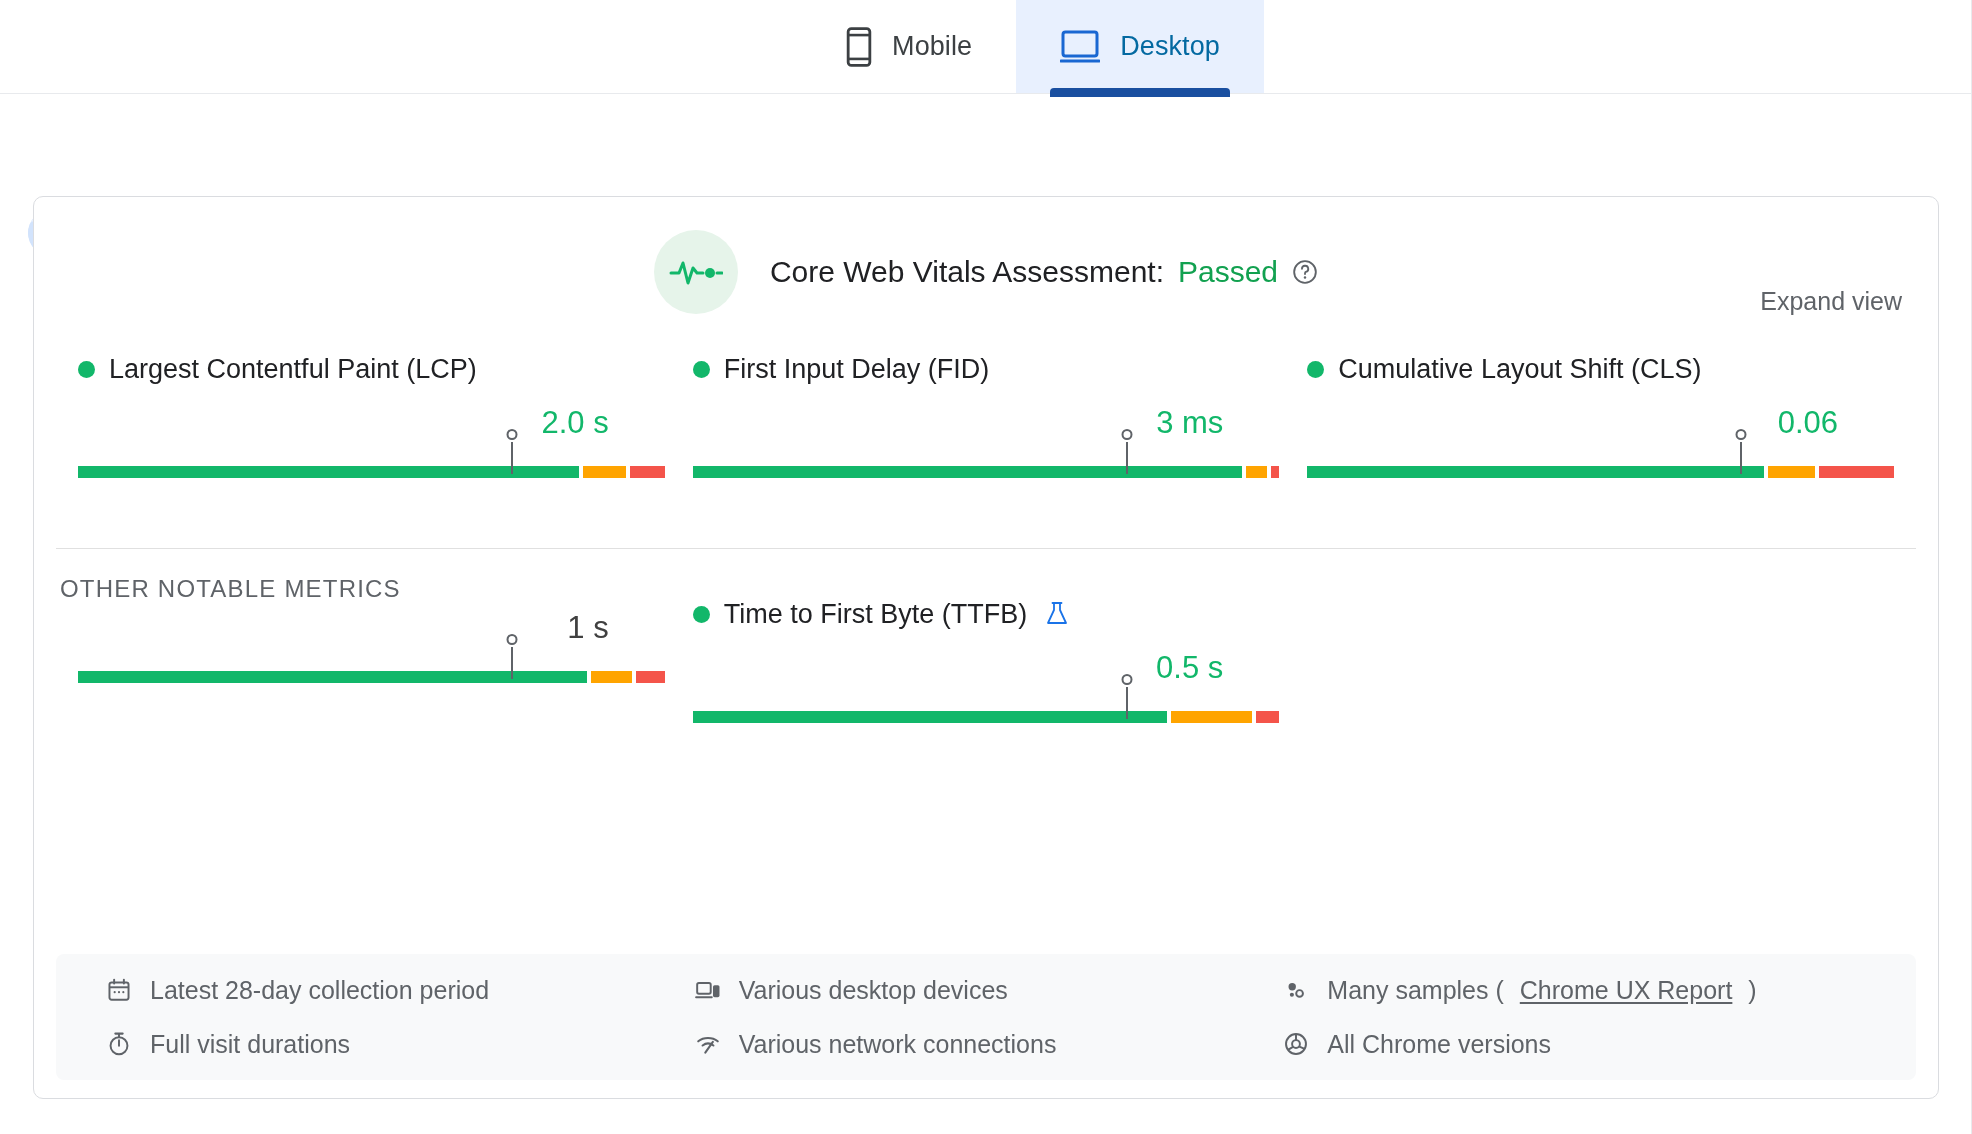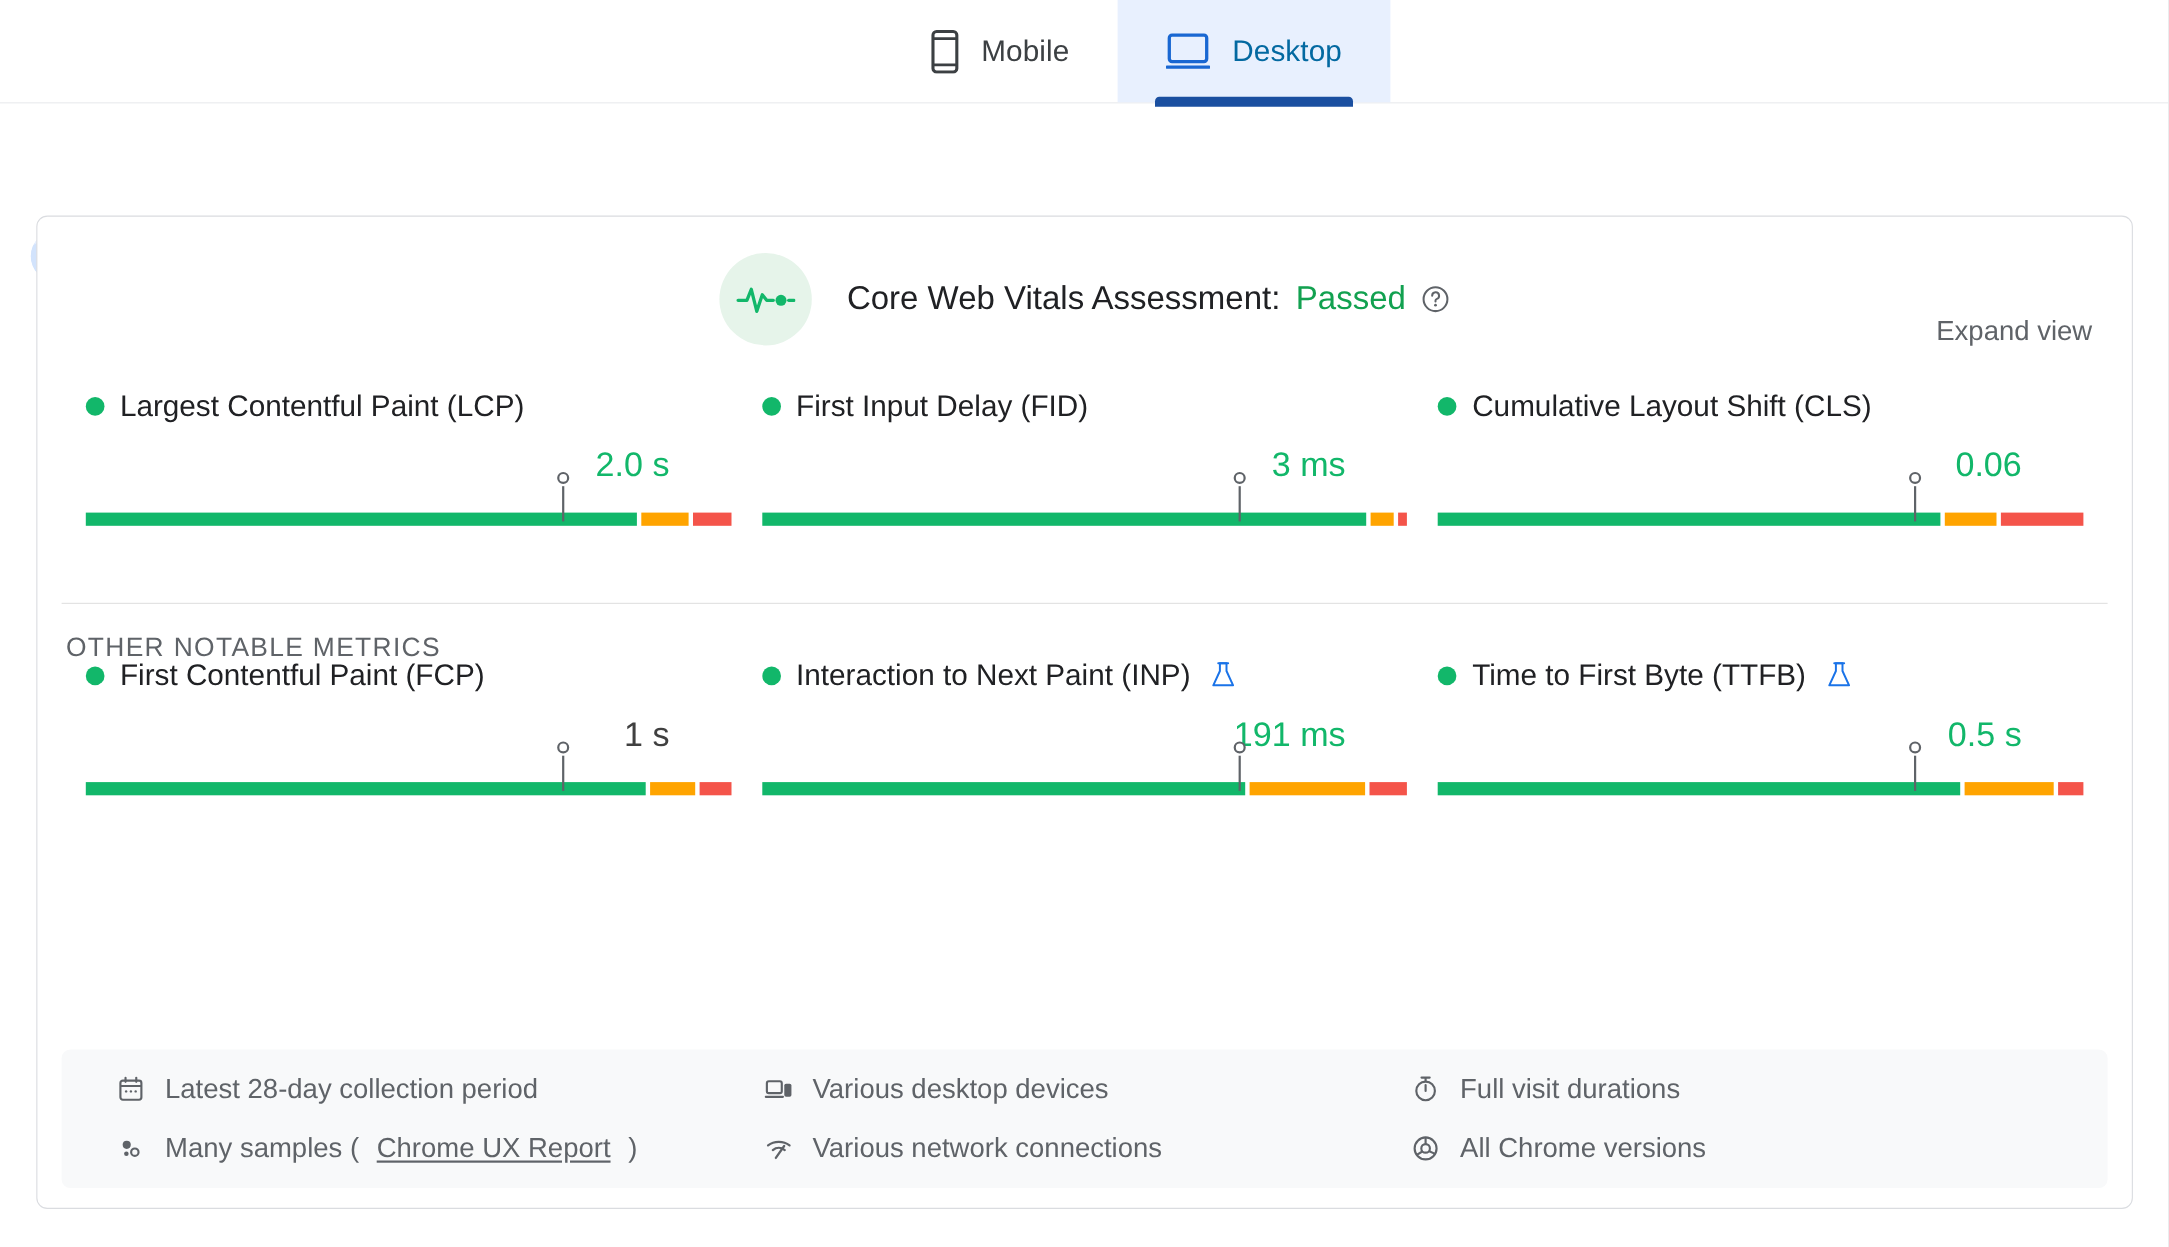--- a/index.html
+++ b/index.html
@@ -440,51 +440,26 @@
             <div class="marker" style="left: 74%;"></div>
           </div>
         </div>
       </div>
 
     <div class="divider"></div>
     <div class="other-title">OTHER NOTABLE METRICS</div>
 
     <div class="metrics-grid other">
         <div class="metric">
-          <div class="metric-head">
-            <span class="dot" style="background: rgb(18, 183, 106);"></span>
-            <span class="metric-name">First Contentful Paint (FCP)</span>
-          </div>
           <div class="metric-value" style="color: #404040;">1 s</div>
           <div class="bar-wrap">
             <div class="bar">
               <div class="seg-good" style="flex: 88 0 0px;"></div>
               <div class="seg-avg" style="flex: 7 0 0px;"></div>
               <div class="seg-poor" style="flex: 5 0 0px;"></div>
-            </div>
-            <div class="marker" style="left: 74%;"></div>
-          </div>
-        </div>
-        <div class="metric">
-          <div class="metric-head">
-            <span class="dot" style="background: rgb(18, 183, 106);"></span>
-            <span class="metric-name">Interaction to Next Paint (INP)</span>
-            <span class="flask-icon">
-              <svg width="24" height="26" viewBox="0 0 24 26">
-                <path d="M9 2 L9 9 L3 22 L21 22 L15 9 L15 2 Z" fill="none" stroke="#1a73e8" stroke-width="1.8" stroke-linejoin="round"></path>
-                <line x1="7.5" y1="2" x2="16.5" y2="2" stroke="#1a73e8" stroke-width="1.8" stroke-linecap="round"></line>
-              </svg>
-            </span>
-          </div>
-          <div class="metric-value" style="color: rgb(18, 183, 106);">191 ms</div>
-          <div class="bar-wrap">
-            <div class="bar">
-              <div class="seg-good" style="flex: 76 0 0px;"></div>
-              <div class="seg-avg" style="flex: 18 0 0px;"></div>
-              <div class="seg-poor" style="flex: 6 0 0px;"></div>
             </div>
             <div class="marker" style="left: 74%;"></div>
           </div>
         </div>
         <div class="metric">
           <div class="metric-head">
             <span class="dot" style="background: rgb(18, 183, 106);"></span>
             <span class="metric-name">Time to First Byte (TTFB)</span>
             <span class="flask-icon">
               <svg width="24" height="26" viewBox="0 0 24 26">
@@ -526,39 +501,39 @@
               <rect x="2" y="5.5" width="12.5" height="10" rx="1.6" fill="none" stroke="#5f6368" stroke-width="1.8"></rect>
               <line x1="1" y1="18.6" x2="15.5" y2="18.6" stroke="#5f6368" stroke-width="1.8" stroke-linecap="round"></line>
               <rect x="16.6" y="7.6" width="6" height="11" rx="1.5" fill="#5f6368"></rect>
             </svg>
           </span>
           <span>Various desktop devices</span>
         </div>
         <div class="foot-item">
           <span class="ficon">
             <svg width="26" height="26" viewBox="0 0 24 24">
-              <circle cx="12" cy="13.6" r="7.8" fill="none" stroke="#5f6368" stroke-width="1.8"></circle>
-              <line x1="12" y1="13.6" x2="12" y2="8.6" stroke="#5f6368" stroke-width="1.8" stroke-linecap="round"></line>
-              <line x1="8.6" y1="2.4" x2="15.4" y2="2.4" stroke="#5f6368" stroke-width="1.9" stroke-linecap="round"></line>
-              <line x1="12" y1="2.6" x2="12" y2="5.6" stroke="#5f6368" stroke-width="1.8"></line>
-            </svg>
-          </span>
-          <span>Full visit durations</span>
-        </div>
-        <div class="foot-item">
-          <span class="ficon">
-            <svg width="26" height="26" viewBox="0 0 24 24">
               <circle cx="8.5" cy="9" r="3.4" fill="#5f6368"></circle>
               <circle cx="15.3" cy="15.2" r="3.1" fill="none" stroke="#5f6368" stroke-width="1.8"></circle>
               <circle cx="8.2" cy="16.4" r="1.9" fill="#5f6368"></circle>
             </svg>
           </span>
           <span>Many samples (</span>
           <span class="foot-link">Chrome UX Report</span>
           <span>)</span>
+        </div>
+        <div class="foot-item">
+          <span class="ficon">
+            <svg width="26" height="26" viewBox="0 0 24 24">
+              <circle cx="12" cy="13.6" r="7.8" fill="none" stroke="#5f6368" stroke-width="1.8"></circle>
+              <line x1="12" y1="13.6" x2="12" y2="8.6" stroke="#5f6368" stroke-width="1.8" stroke-linecap="round"></line>
+              <line x1="8.6" y1="2.4" x2="15.4" y2="2.4" stroke="#5f6368" stroke-width="1.9" stroke-linecap="round"></line>
+              <line x1="12" y1="2.6" x2="12" y2="5.6" stroke="#5f6368" stroke-width="1.8"></line>
+            </svg>
+          </span>
+          <span>Full visit durations</span>
         </div>
         <div class="foot-item">
           <span class="ficon">
             <svg width="26" height="26" viewBox="0 0 24 24">
               <path d="M3 9.5 C8 5.5, 16 5.5, 21 9.5" fill="none" stroke="#5f6368" stroke-width="1.9" stroke-linecap="round"></path>
               <path d="M7 13.4 C10 11, 14 11, 17 13.4" fill="none" stroke="#5f6368" stroke-width="1.9" stroke-linecap="round"></path>
               <line x1="16.5" y1="10" x2="9.5" y2="20" stroke="#5f6368" stroke-width="1.9" stroke-linecap="round"></line>
             </svg>
           </span>
           <span>Various network connections</span>

